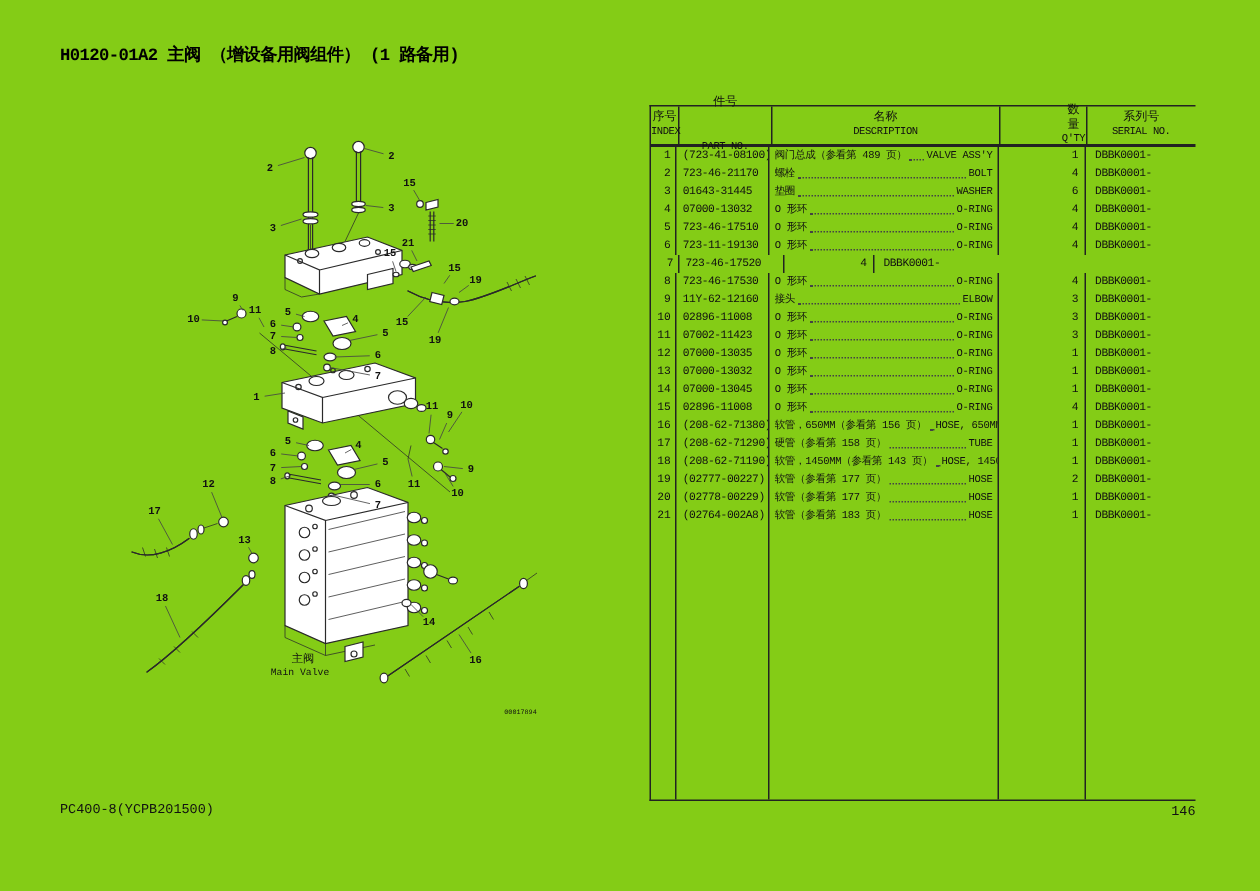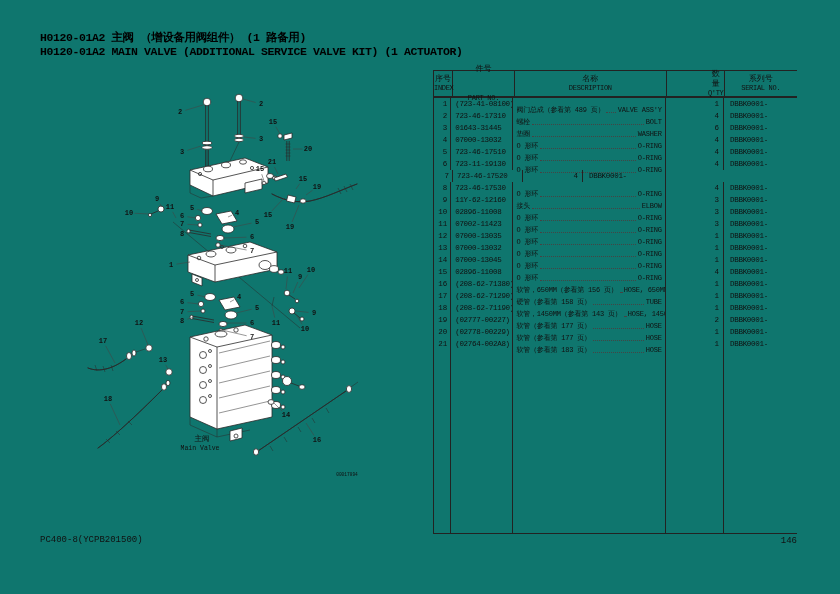--- a/index.html
+++ b/index.html
@@ -1,16 +1,16 @@
 <!DOCTYPE html>
 <html><head>
 <meta charset="utf-8">
 <style>
   html,body { margin:0; padding:0; background:#e8e8e8; }
-  .page { position:relative; width:840px; height:594px; background:#0f766e; margin:0 auto;
+  .page { position:relative; width:840px; height:594px; background:#84cc16; margin:0 auto;
           font-family:"Liberation Mono","DejaVu Sans Mono",monospace; color:#111; overflow:hidden; }
 
   
   .title { position:absolute; left:40px; font-size:11.5px; line-height:14px;
            letter-spacing:-0.4px; white-space:pre; color:#000; font-weight:bold; }
   .title.zh { top:31px; }
   .title.en { top:45px; }
 
   
   .footer-left { position:absolute; left:40px; top:535px; font-size:9px; }
@@ -43,32 +43,31 @@
   .w-part   { width:70px;gap:20px; }
   .w-desc   { width:172px; }
   .w-qty    { width:19px;margin-left:41px; }
   .w-serial { width:82px; }
   .tbody { display:flex; flex-direction:column; flex:none; }
   .tr { display:flex; height:12px; line-height:12px; font-size:7.5px; flex:none; }
   .tr.filler { flex:1; height:auto; }
   .td { box-sizing:border-box; overflow:hidden; white-space:nowrap; }
   .c-index  { text-align:right; padding-right:3px; }
   .c-part   { padding-left:4px; letter-spacing:-0.3px; }
-  .c-desc   { display:flex; align-items:center; padding:12px 3px; font-size:7px; letter-spacing:-0.2px; }
+  .c-desc   { display:flex; align-items:center; padding:0 3px; font-size:7px; letter-spacing:-0.2px; }
   .c-desc .dots { flex:1; min-width:2px; height:7px; margin:0 2px 2px; border-bottom:1px dotted #444; }
   .c-qty    { text-align:right; padding-right:4px; }
   .c-serial { padding-left:6px; letter-spacing:-0.3px; }
 </style>
 </head>
 <body>
 
 <div class="page">
 
   <div class="title zh">H0120-01A2 主阀 （增设备用阀组件） (1 路备用)</div>
-  <div class="title en">H0120-01A2 MAIN VALVE (ADDITIONAL SERVICE VALVE KIT) (1 ACTUATOR)</div>
 
   <svg class="diagram" width="400" height="410" viewBox="0 0 400 410">
     <g class="ln">
 
       <line class="thin" x1="133" y1="147" x2="260" y2="253"></line>
 
       <g>
         <circle class="f" cx="167" cy="27" r="3.8"></circle>
         <path d="M165.6,30 V93 M168.4,30 V93"></path>
         <ellipse class="f" cx="167" cy="68" rx="5" ry="1.8"></ellipse>
@@ -365,21 +364,21 @@
       <span class="zh">阀门总成（参看第 489 页）</span>
       <span class="dots"></span>
       <span class="en">VALVE ASS'Y</span>
     </div>
     <div class="td c-qty w-qty sep">1</div>
     <div class="td c-serial w-serial">DBBK0001-</div>
   </div>
 
   <div class="tr">
     <div class="td c-index w-index sep">2</div>
-    <div class="td c-part w-part sep">723-46-17310</div>
+    <div class="td c-part w-part sep">723-46-21170</div>
     <div class="td c-desc w-desc sep">
       <span class="zh">螺栓</span>
       <span class="dots"></span>
       <span class="en">BOLT</span>
     </div>
     <div class="td c-qty w-qty sep">4</div>
     <div class="td c-serial w-serial">DBBK0001-</div>
   </div>
 
   <div class="tr">

